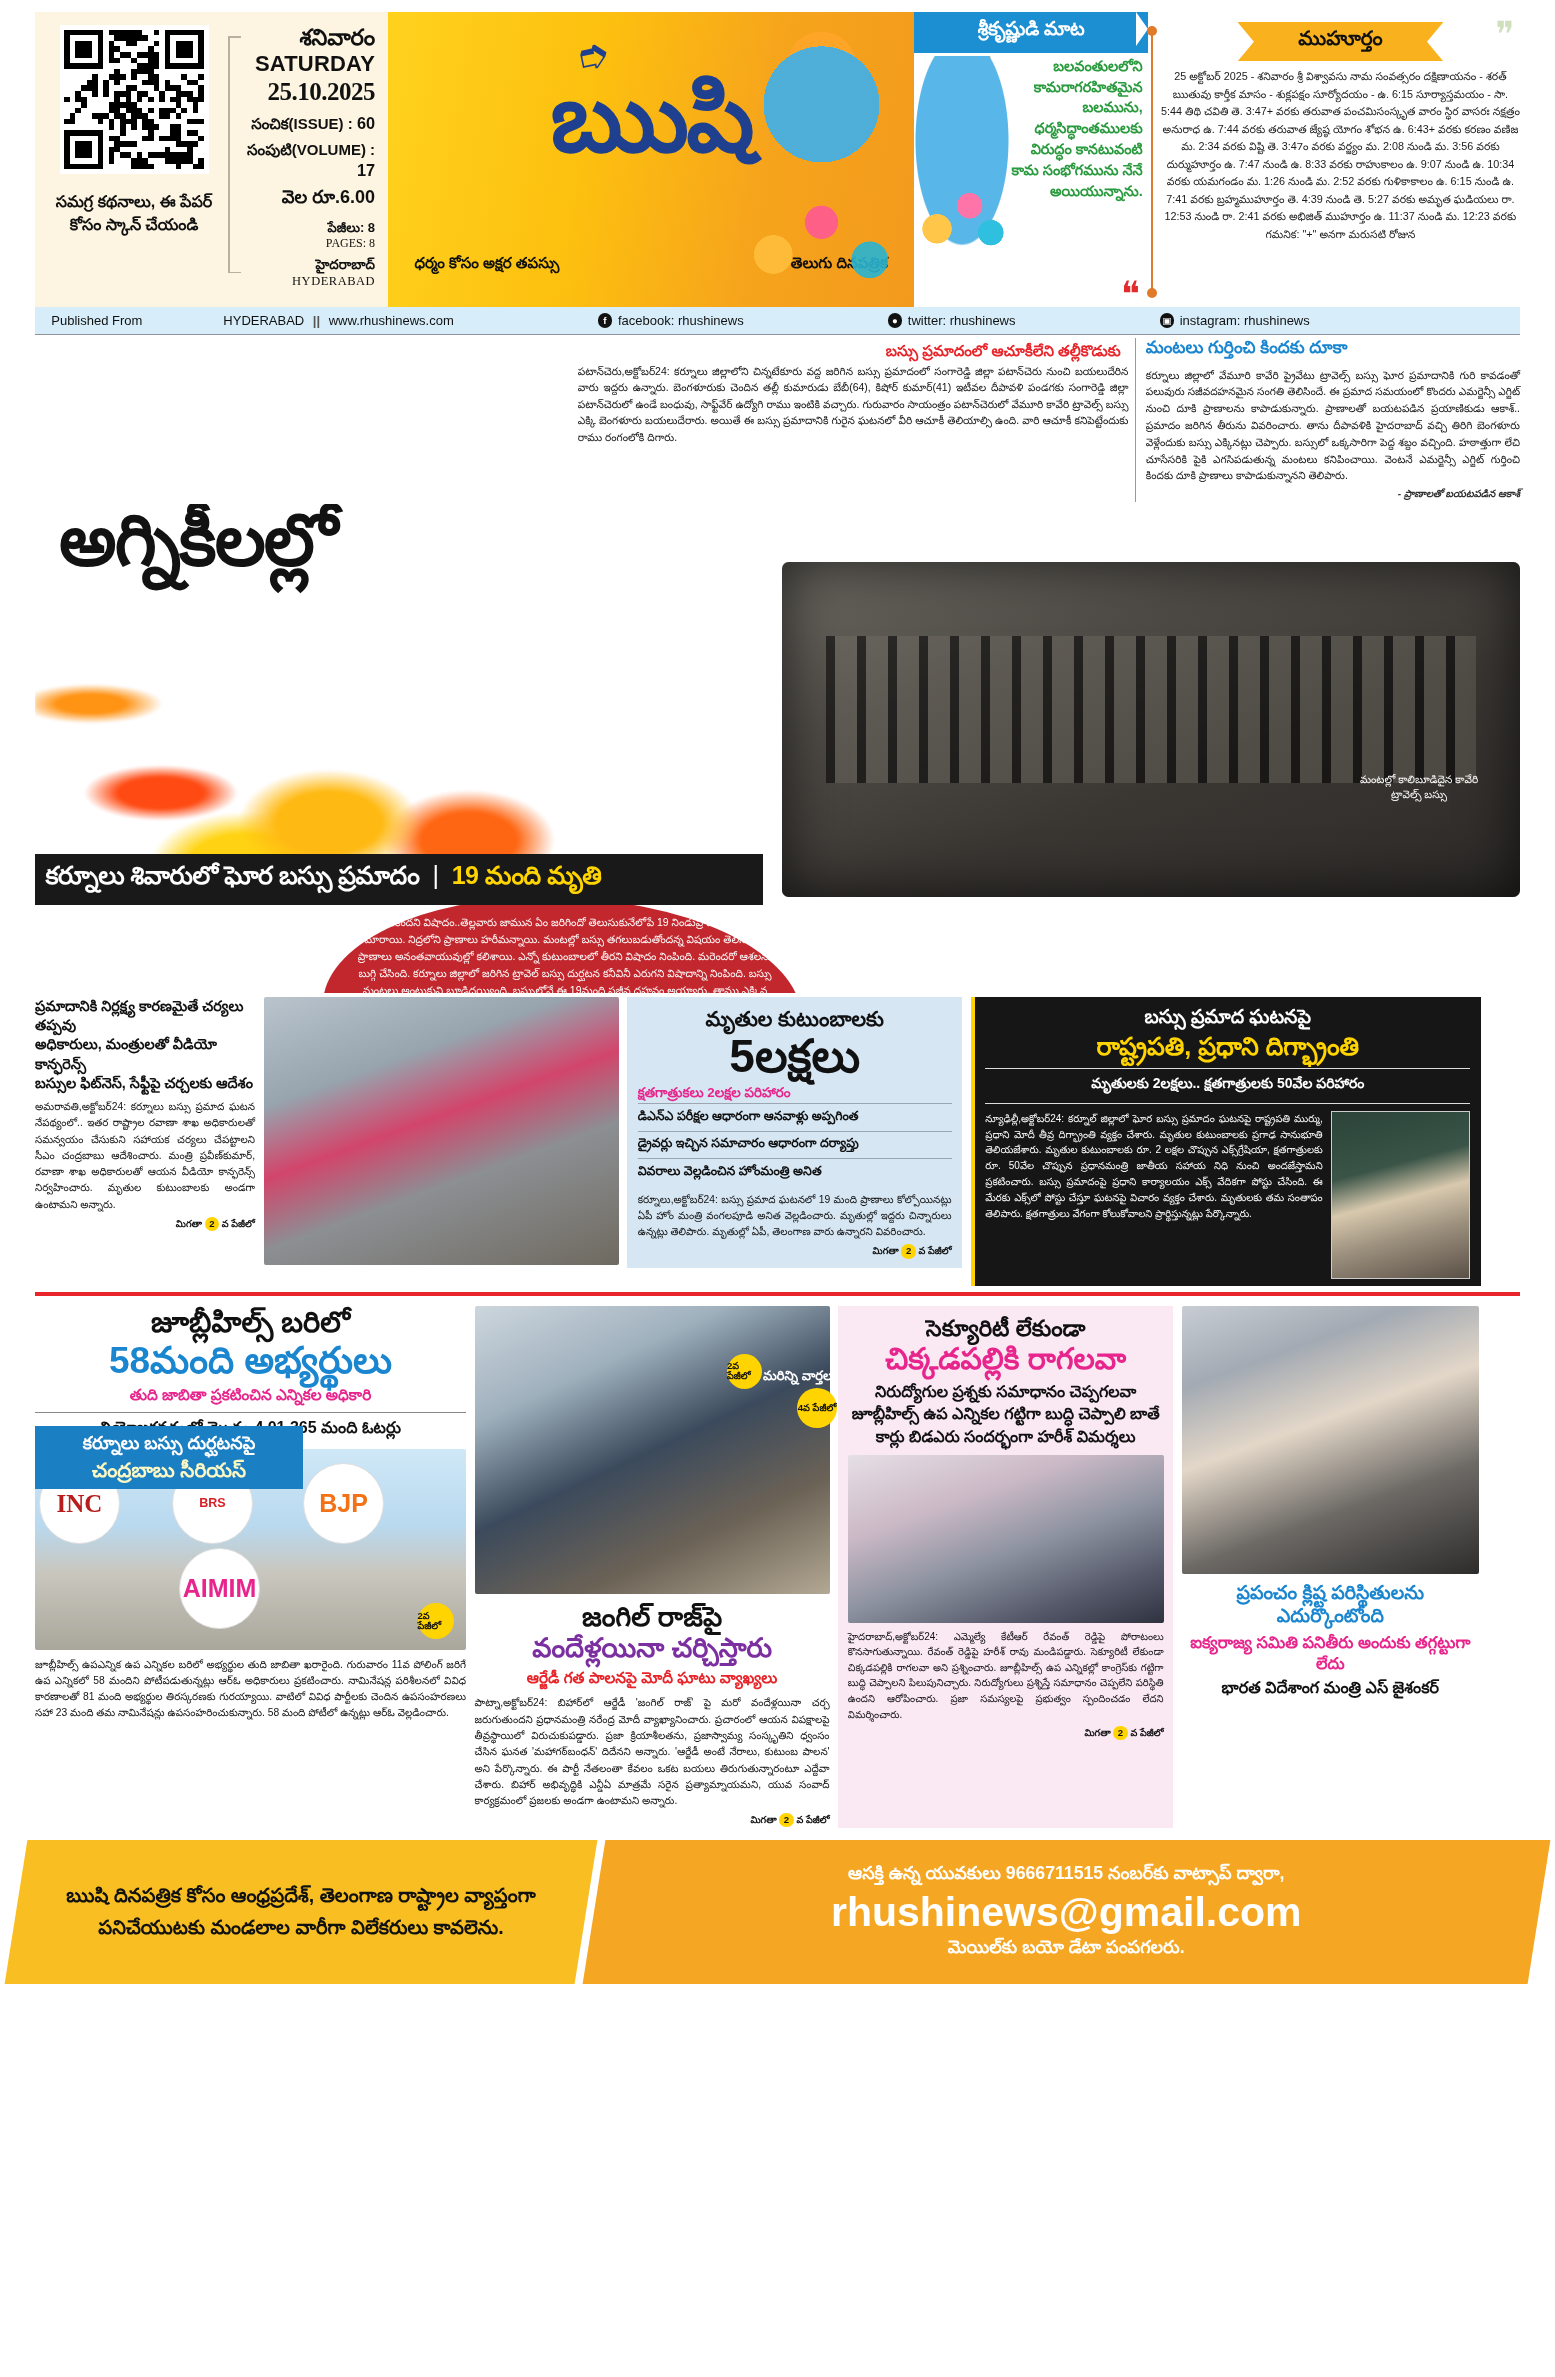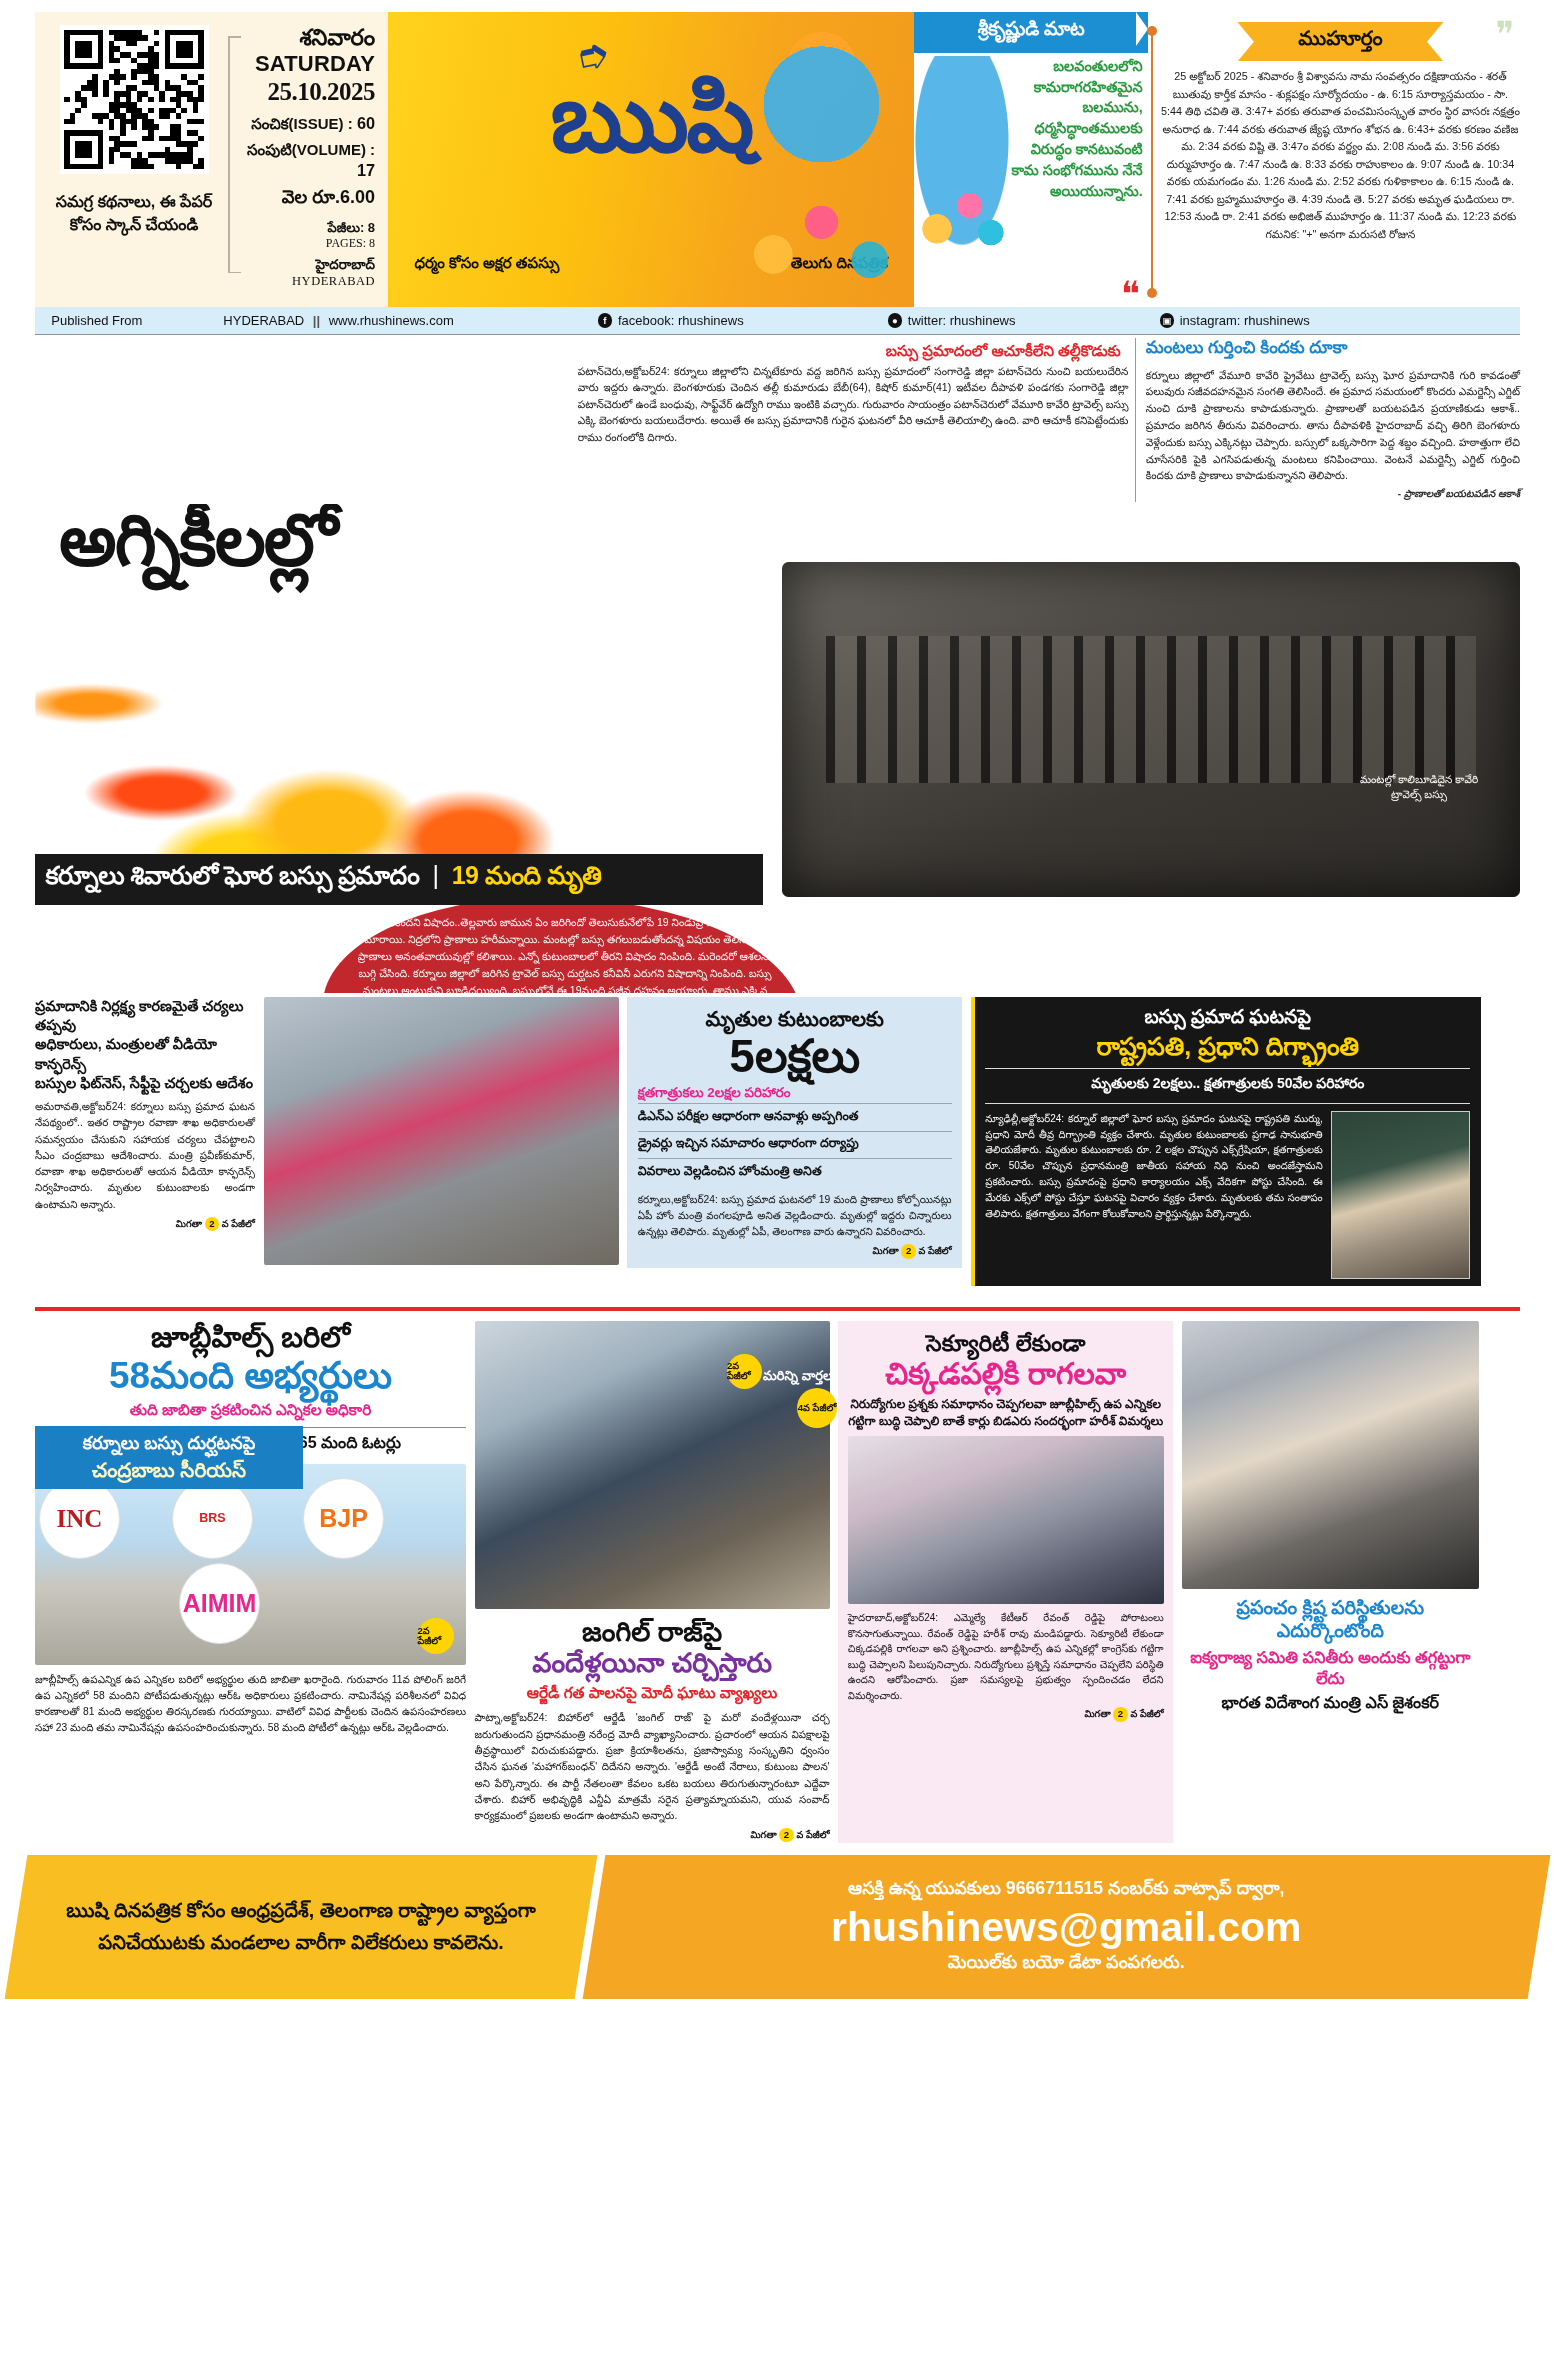--- a/index.html
+++ b/index.html
@@ -159,21 +159,21 @@
   .mid-c4 .t2{font-size:25px;font-weight:bold;text-align:center;color:#ffd400;line-height:1.2;margin-top:1.9px;}
   .mid-c4 .t3{font-size:14px;font-weight:bold;text-align:center;margin-top:6.7px;padding-top:6.7px;border-top:1.4px solid #ddd;}
   .mid-c4 .body{display:flex;gap:8.6px;margin-top:7.7px;padding-top:6.7px;border-top:1.4px solid #ddd;}
   .mid-c4 .body p{flex:1;font-size:10px;line-height:1.58;text-align:justify;}
   .modi{width:139px;height:168px;border:1.9px solid #ccc;
      background:linear-gradient(165deg,#2b4338 0%,#3a5447 34%,#d8c9ae 52%,#9b8f7d 72%,#5a5046 100%);}
   .more { font-size:9.6px; font-weight:bold; text-align:right; margin-top:3.8px;}
   .more .b{display:inline-block;background:#ffd400;color:#111;border-radius:50%;width:14.4px;height:14.4px;line-height:14.4px;text-align:center;}
 
   
-  .botband{position:relative;margin-top:21px;border-top:4.8px solid #e8252a;padding-top:9.6px;display:flex;gap:8.6px;}
+  .botband{position:relative;margin-top:6px;border-top:4.8px solid #e8252a;padding-top:9.6px;display:flex;gap:8.6px;}
   .bb1{width:431px;}
   .bb1 .k1{font-size:29px;font-weight:bold;text-align:center;line-height:1.12;}
   .bb1 .k2{font-size:37px;font-weight:bold;text-align:center;color:#1b86d0;line-height:1.12;margin-top:1.9px;}
   .bb1 .k3{font-size:15.3px;font-weight:bold;text-align:center;color:#e8258c;margin-top:3.8px;}
   .bb1 .k4{font-size:16px;font-weight:bold;text-align:center;margin-top:5.8px;padding-top:5.8px;border-top:1px solid #888;}
   .parties{margin-top:7.7px;height:201px;position:relative;border-radius:1.9px;
      background:linear-gradient(180deg,#cfe8f7 0%,#b9d9ef 38%,#c9c6bd 62%,#a9a69c 100%);}
   .party{position:absolute;width:81px;height:81px;border-radius:50%;background:#fff;border:1.9px solid #ddd;
      display:flex;align-items:center;justify-content:center;font-size:25px;font-weight:bold;}
   .p1{left:4px;top:14.4px;color:#b91c1c;font-family:Liberation Serif, serif;}
@@ -184,21 +184,21 @@
   .bb2{width:355px;}
   .photoB{width:100%;height:288px;border-radius:1.9px;
      background:linear-gradient(155deg,#cdd6dd 0%,#9fb0bd 26%,#3b4a5c 50%,#6b6256 74%,#b3a893 100%);}
   .bb2 .h1{font-size:27px;font-weight:bold;text-align:center;margin-top:7.7px;line-height:1.15;}
   .bb2 .h2{font-size:27px;font-weight:bold;text-align:center;color:#7b2fa0;line-height:1.15;}
   .bb2 .h3{font-size:15.3px;font-weight:bold;text-align:center;color:#e8252a;margin-top:4.8px;}
   .bb2 p{font-size:10.3px;line-height:1.58;text-align:justify;margin-top:5.8px;}
   .bb3{width:335px;background:#fae8f3;padding:9.6px 9.6px 6.7px;}
   .bb3 .h1{font-size:22.5px;font-weight:bold;text-align:center;line-height:1.15;}
   .bb3 .h2{font-size:30px;font-weight:bold;text-align:center;color:#e8258c;line-height:1.12;}
-  .bb3 .sub{font-size:12px;font-weight:bold;text-align:center;margin-top:5.8px;line-height:1.4;}
+  .bb3 .sub{font-size:16px;font-weight:bold;text-align:center;margin-top:5.8px;line-height:1.4;}
   .photoC{width:100%;height:168px;margin-top:6.7px;border-radius:1.9px;
      background:linear-gradient(160deg,#e6dfe6 0%,#cbb9c6 30%,#8e93a1 55%,#55596a 80%,#2f3340 100%);}
   .bb3 p{font-size:10px;line-height:1.56;text-align:justify;margin-top:5.8px;}
   .bb4{width:297px;}
   .photoD{width:100%;height:268px;border-radius:1.9px;
      background:linear-gradient(160deg,#c8cdd4 0%,#a3aab3 22%,#e3d7c8 44%,#6d6a66 70%,#2d2c2b 100%);}
   .bb4 .h1{font-size:19px;font-weight:bold;text-align:center;color:#1b86d0;margin-top:7.7px;line-height:1.2;}
   .bb4 .h2{font-size:16.3px;font-weight:bold;text-align:center;color:#e8258c;margin-top:4.8px;line-height:1.25;}
   .bb4 .h3{font-size:16px;font-weight:bold;text-align:center;margin-top:4.8px;line-height:1.25;}
 

